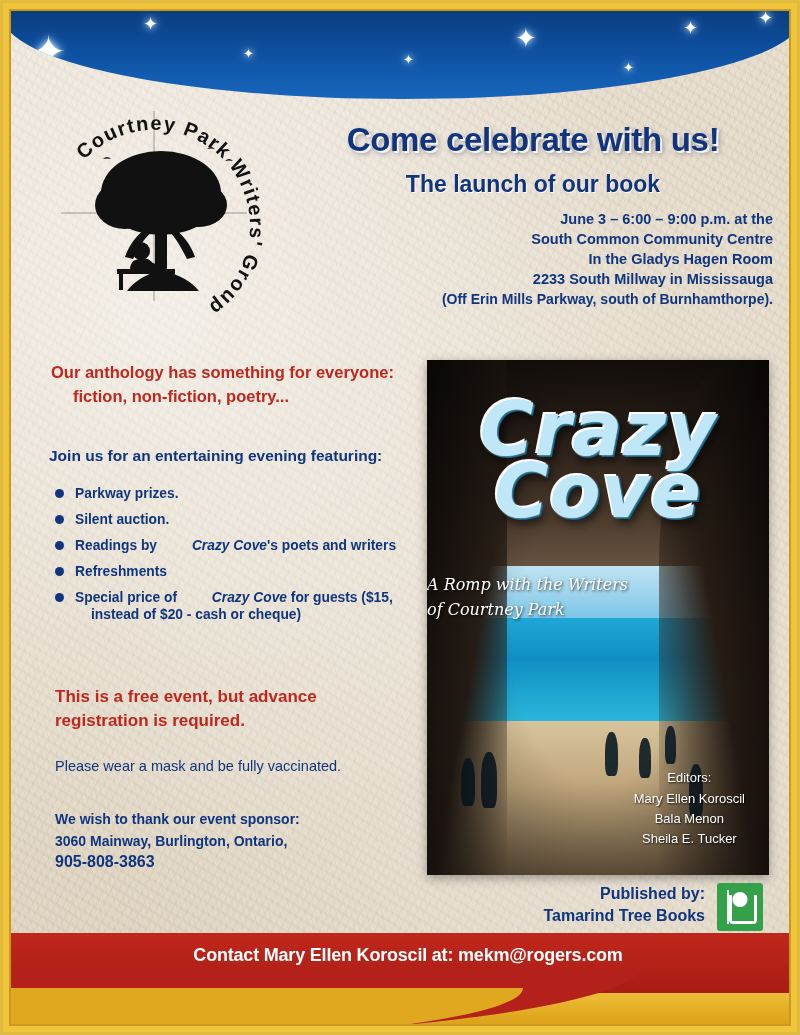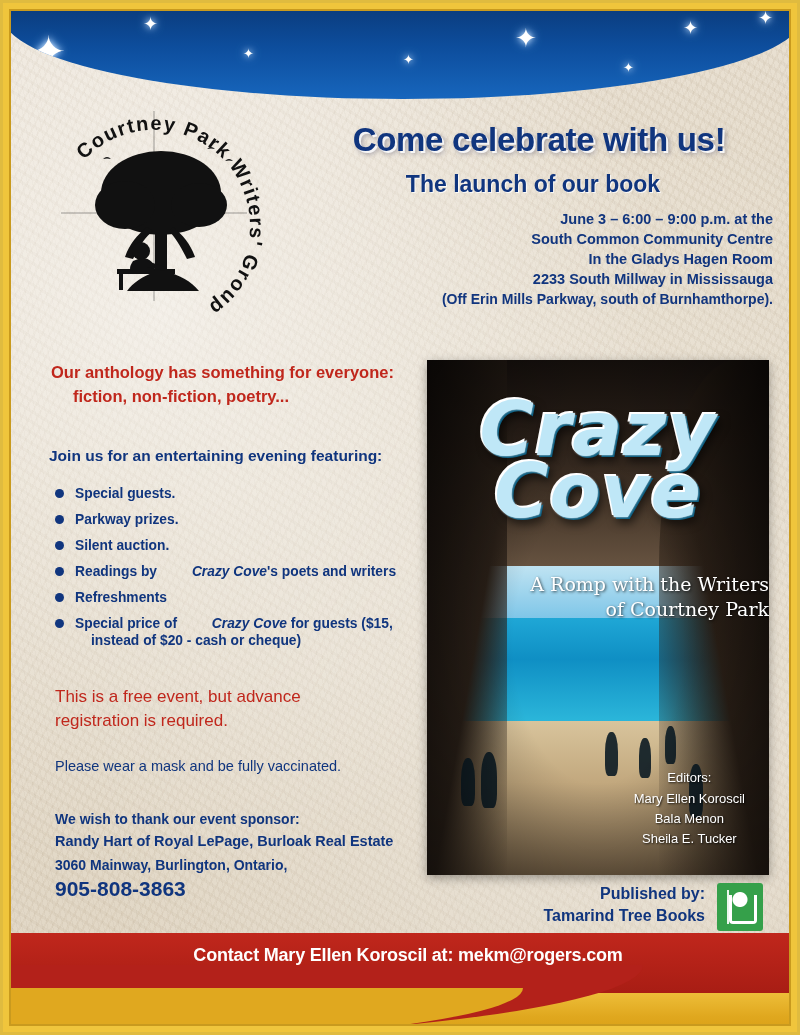--- a/index.html
+++ b/index.html
@@ -59,21 +59,21 @@
   
   #logo {
     position: absolute; left: 26px; top: 98px;
     width: 250px; height: 230px;
     z-index: 10;
   }
   #logo svg { display:block; }
 
   
   #headline {
-    position: absolute; left: 296px; top: 118px; width: 480px;
+    position: absolute; left: 290px; top: 118px; width: 480px;
     text-align: center;
     font-size: 33px; font-weight: bold;
     color: #10357e;
     letter-spacing: -0.3px;
     text-shadow: 2px 2px 0 rgba(255,255,255,0.85), 3px 3px 5px rgba(60,60,90,0.45);
     z-index: 10;
   }
   #subhead {
     position: absolute; left: 290px; top: 168px; width: 480px;
     text-align: center;
@@ -123,38 +123,38 @@
     position: absolute; left: 2px; top: 4px;
     width: 9px; height: 9px; border-radius: 50%;
     background: #10357e;
   }
   #bullets li .ital { font-style: italic; margin-left: 31px; }
   #bullets ul { margin: 0; padding: 0; }
   .sub-ind { display: block; padding-left: 16px; }
 
   #freeevent {
     position: absolute; left: 52px; top: 682px; width: 350px;
-    font-size: 17px; font-weight: normal; color: #c0271c;
+    font-size: 17px; font-weight: bold; color: #c0271c;
     line-height: 24px;
     z-index: 10;
   }
   #mask {
     position: absolute; left: 52px; top: 755px; width: 360px;
     font-size: 14.5px; font-weight: normal; color: #10357e;
     z-index: 10;
   }
   #sponsor {
     position: absolute; left: 52px; top: 808px; width: 380px;
     z-index: 10;
     color: #10357e;
   }
   #sponsor .s-line1 { font-size: 14px; font-weight: bold; margin-bottom: 6px; }
   #sponsor .s-line2 { font-size: 14.5px; font-weight: bold; margin-bottom: 8px; }
   #sponsor .s-line3 { font-size: 14px; font-weight: bold; margin-bottom: 4px; }
-  #sponsor .s-phone { font-size: 21px; font-weight: bold; }
+  #sponsor .s-phone { font-size: 16px; font-weight: bold; }
 
   
   #book {
     position: absolute; left: 424px; top: 357px;
     width: 342px; height: 515px;
     z-index: 12;
     overflow: hidden;
     box-shadow: 0 3px 10px rgba(0,0,0,0.35);
     background: #1d2b33;
   }
@@ -198,23 +198,24 @@
     line-height: 62px;
     text-shadow:
       0 0 2px #ffffff,
       2px 2px 0 #0b5d80,
       -2px -2px 0 #ffffff,
       4px 6px 10px rgba(0,0,0,0.6);
   }
   #book-title .l2 { display:block; }
   #book-sub {
     position: absolute; left: 0; right: 0; top: 212px;
-    text-align: right;
+    text-align: left;
     font-family: "DejaVu Serif", serif;
-    font-size: 19px;
+    font-style: italic;
+    font-size: 16px;
     color: #ffffff;
     line-height: 25px;
     text-shadow: 1px 1px 3px rgba(0,0,0,0.75);
   }
   .figure {
     position: absolute;
     background: #0b1b24;
     border-radius: 45% 45% 25% 25%;
     opacity: 0.9;
   }
@@ -363,39 +364,37 @@
 
   <div id="anthology">
     <div>Our anthology has something for everyone:</div>
     <div class="l2">fiction, non-fiction, poetry...</div>
   </div>
 
   <div id="join-line">Join us for an entertaining evening featuring:</div>
 
   <div id="bullets">
     <ul>
-      <li><span>Special guests.</span></li>
       <li><span>Parkway prizes.</span></li>
       <li><span>Silent auction.</span></li>
       <li><span>Readings by </span><span class="ital">Crazy Cove</span><span>'s poets and writers</span></li>
       <li><span>Refreshments</span></li>
       <li><span>Special price of </span><span class="ital">Crazy Cove</span><span> for guests ($15,</span><span class="sub-ind">instead of $20 - cash or cheque)</span></li>
     </ul>
   </div>
 
   <div id="freeevent">
     <div>This is a free event, but advance</div>
     <div>registration is required.</div>
   </div>
 
   <div id="mask">Please wear a mask and be fully vaccinated.</div>
 
   <div id="sponsor">
     <div class="s-line1">We wish to thank our event sponsor:</div>
-    <div class="s-line2">Randy Hart of Royal LePage, Burloak Real Estate</div>
     <div class="s-line3">3060 Mainway, Burlington, Ontario,</div>
     <div class="s-phone">905-808-3863</div>
   </div>
 
   <div id="book">
     <div class="cave-top"></div>
     <div class="sky-band"></div>
     <div class="sea"></div>
     <div class="sand"></div>
     <div class="cave-rock-left"></div>

